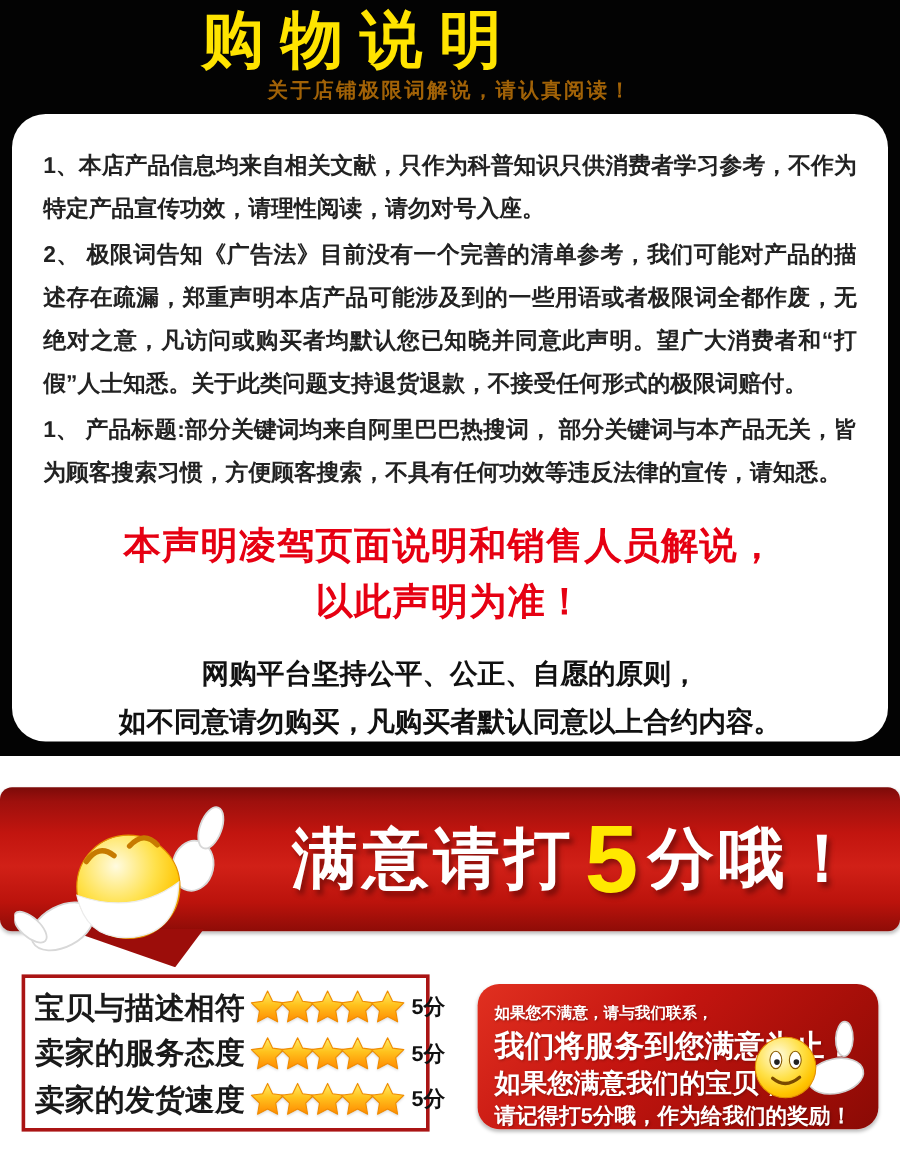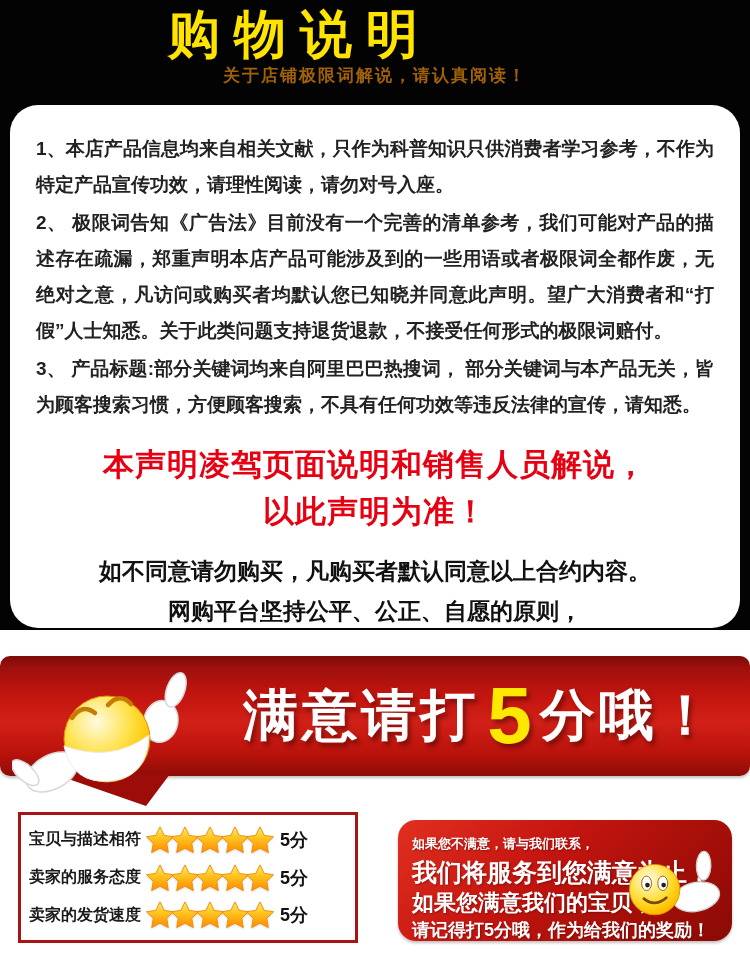--- a/index.html
+++ b/index.html
@@ -12,21 +12,21 @@
   .main-title{
     position:absolute;left:0;top:6px;width:600px;text-align:center;
     font-size:52px;font-weight:900;color:#ffe400;letter-spacing:14px;line-height:56px;
   }
   .sub-title{
     position:absolute;left:0;top:64px;width:750px;text-align:center;
     font-size:17px;font-weight:bold;color:#a16207;letter-spacing:2px;
   }
   .white-card{
     position:absolute;left:10px;top:95px;width:730px;height:523px;background:#ffffff;
-    border-radius:28px;box-sizing:border-box;padding:26px 26px 0 26px;overflow:hidden;margin-top:10px;
+    border-radius:28px;box-sizing:border-box;padding:26px 26px 0 26px;overflow:hidden;
   }
   .notice-para{
     margin:0 0 2px 0;font-size:19px;line-height:36px;color:#222222;font-weight:600;
     text-align:justify;
   }
   .priority-statement{
     margin-top:18px;text-align:center;color:#e60012;font-weight:900;
     font-size:31px;line-height:47px;letter-spacing:1px;
   }
   .platform-agreement{
@@ -53,21 +53,21 @@
   }
   .banner-tail{position:absolute;left:50px;top:774px;width:120px;height:32px;}
   .banner-emoji{position:absolute;left:12px;top:664px;width:190px;height:150px;}
   
   .rating-box{
     position:absolute;left:18px;top:812px;width:340px;height:131px;background:#ffffff;
     border:3px solid #aa1414;box-sizing:border-box;display:flex;flex-direction:column;
     justify-content:space-evenly;padding:2px 8px;
   }
   .rating-row{display:flex;align-items:center;}
-  .rating-label{font-size:16px;font-weight:800;color:#1a1a1a;margin-right:4px;white-space:nowrap;}
+  .rating-label{font-size:25px;font-weight:800;color:#1a1a1a;margin-right:4px;white-space:nowrap;}
   .stars{display:flex;align-items:center;}
   .star-icon{width:30px;height:30px;margin-right:-5px;filter:drop-shadow(0 1px 1px rgba(0,0,0,0.15));}
   .rating-score{font-size:18px;font-weight:700;color:#111111;margin-left:10px;white-space:nowrap;}
   
   .promise-box{
     position:absolute;left:398px;top:820px;width:334px;height:121px;border-radius:18px;
     background:linear-gradient(135deg,#e13020 0%,#c41510 40%,#a30e08 75%,#8a0a05 100%);
     box-sizing:border-box;padding:10px 14px;color:#ffffff;overflow:hidden;
     box-shadow:0 2px 3px rgba(0,0,0,0.25);
   }
@@ -98,30 +98,30 @@
   </defs>
 </svg>
 
 <div class="black-section">
   <div class="main-title">购物说明</div>
   <div class="sub-title">关于店铺极限词解说，请认真阅读！</div>
 
   <div class="white-card">
     <p class="notice-para">1、本店产品信息均来自相关文献，只作为科普知识只供消费者学习参考，不作为特定产品宣传功效，请理性阅读，请勿对号入座。</p>
     <p class="notice-para">2、 极限词告知《广告法》目前没有一个完善的清单参考，我们可能对产品的描述存在疏漏，郑重声明本店产品可能涉及到的一些用语或者极限词全都作废，无绝对之意，凡访问或购买者均默认您已知晓并同意此声明。望广大消费者和“打假”人士知悉。关于此类问题支持退货退款，不接受任何形式的极限词赔付。</p>
-    <p class="notice-para">3、 产品标题:部分关键词均来自阿里巴巴热搜词， 部分关键词与本产品无关，皆为顾客搜索习惯，方便顾客搜索，不具有任何功效等违反法律的宣传，请知悉。</p>
+    <p class="notice-para">1、 产品标题:部分关键词均来自阿里巴巴热搜词， 部分关键词与本产品无关，皆为顾客搜索习惯，方便顾客搜索，不具有任何功效等违反法律的宣传，请知悉。</p>
 
     <div class="priority-statement">
       <div>本声明凌驾页面说明和销售人员解说，</div>
       <div>以此声明为准！</div>
     </div>
 
     <div class="platform-agreement">
+      <div>网购平台坚持公平、公正、自愿的原则，</div>
       <div>如不同意请勿购买，凡购买者默认同意以上合约内容。</div>
-      <div>网购平台坚持公平、公正、自愿的原则，</div>
     </div>
   </div>
 </div>
 
 <div class="rating-banner">
   <div class="banner-text">
     <span class="txt">满意请打</span>
     <span class="hl">5</span>
     <span class="txt">分哦！</span>
   </div>

